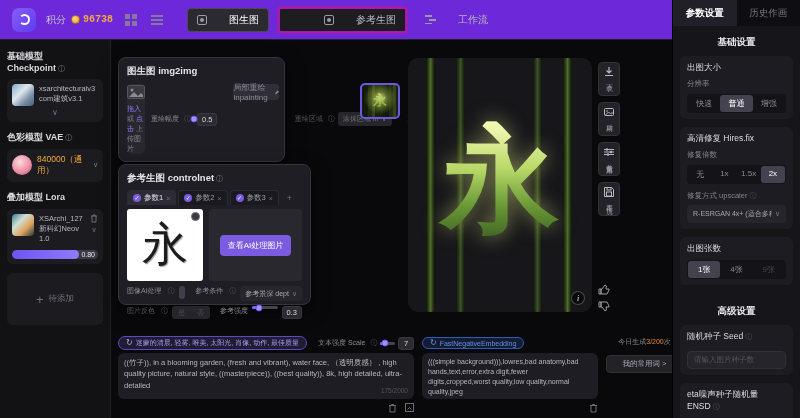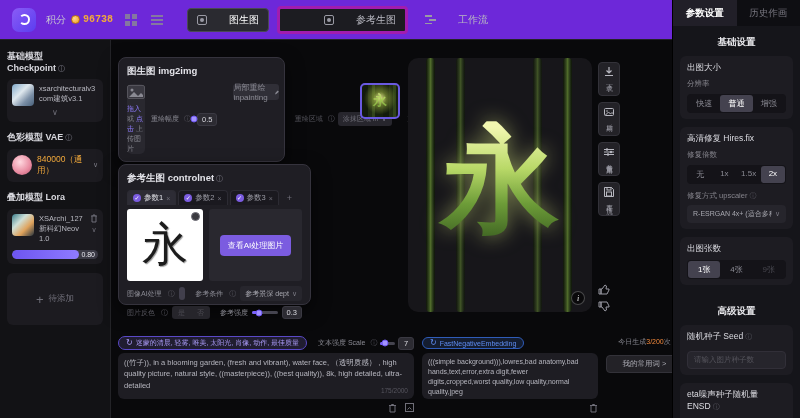--- a/index.html
+++ b/index.html
@@ -87,21 +87,21 @@
   .cn-check { width:8px; height:8px; border-radius:50%; background:#7b5ce0; color:#fff; font-size:6px; line-height:8px; text-align:center; }
   .cn-x { color:#6f6e78; font-size:7px; }
   .cn-add { font-size:9px; color:#6f6e78; padding:2px 6px; }
   .cn-body { display:flex; gap:6px; padding:4px 8px 0; }
   .cn-img { position:relative; width:76px; height:72px; background:#fff; border-radius:3px; display:flex; align-items:center; justify-content:center; }
   .cn-glyph { font-family:"Liberation Serif","DejaVu Serif",serif; font-size:46px; color:#1c1c1c; text-shadow:1px 1px 1px #999; }
   .cn-img-tool { position:absolute; top:3px; right:3px; width:9px; height:9px; border-radius:50%; background:#3a3a40; border:1px solid #6f6e78; }
   .cn-right { flex:1; height:72px; background:#29282f; border-radius:3px; display:flex; align-items:center; justify-content:center; }
   .purple-btn { background:#7b5ce0; color:#fff; font-size:8px; border-radius:4px; padding:5px 8px; }
   .cn-foot { padding:5px 8px 0; display:flex; flex-direction:column; gap:5px; }
-  .cn-frow { display:flex; align-items:center; gap:4px; }
+  .cn-frow { display:flex; align-items:flex-start; gap:4px; }
   .seg2 { display:flex; border-radius:3px; overflow:hidden; }
   .seg2 span { font-size:7px; padding:1.5px 6px; background:#26252b; color:#8a8a93; }
   .seg2 span.on { background:#413f4c; color:#e2e2e8; }
   .seg2.dim span { color:#4a4951; }
 
   
   .bamboo-bg {
     background:
       radial-gradient(circle at 50% 42%, rgba(238,240,150,.95), rgba(150,170,62,.6) 26%, rgba(52,72,28,0) 62%),
       repeating-linear-gradient(90deg,#121a0b 0 6px,#202c12 6px 10px,#31441b 10px 13px,#17210d 13px 21px),

